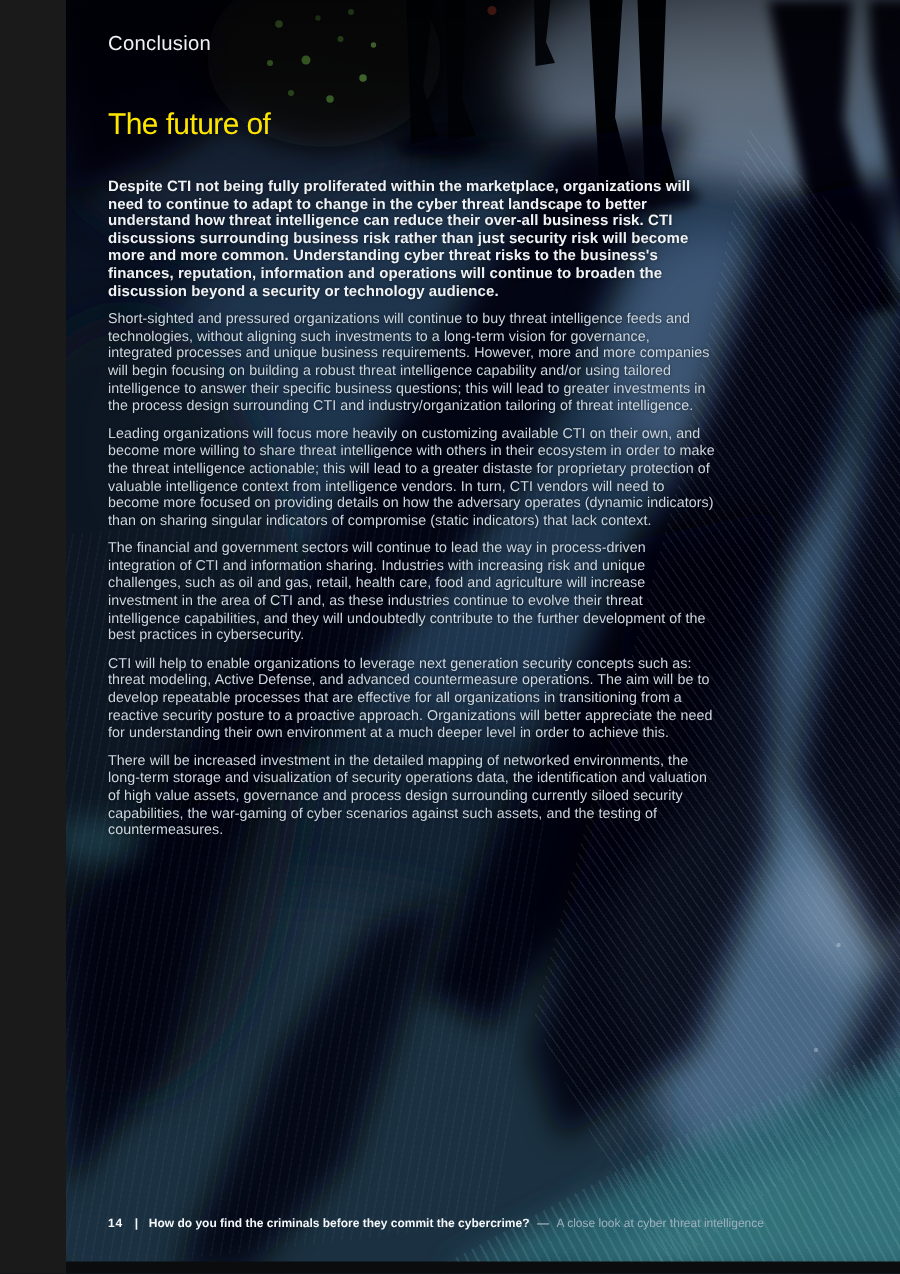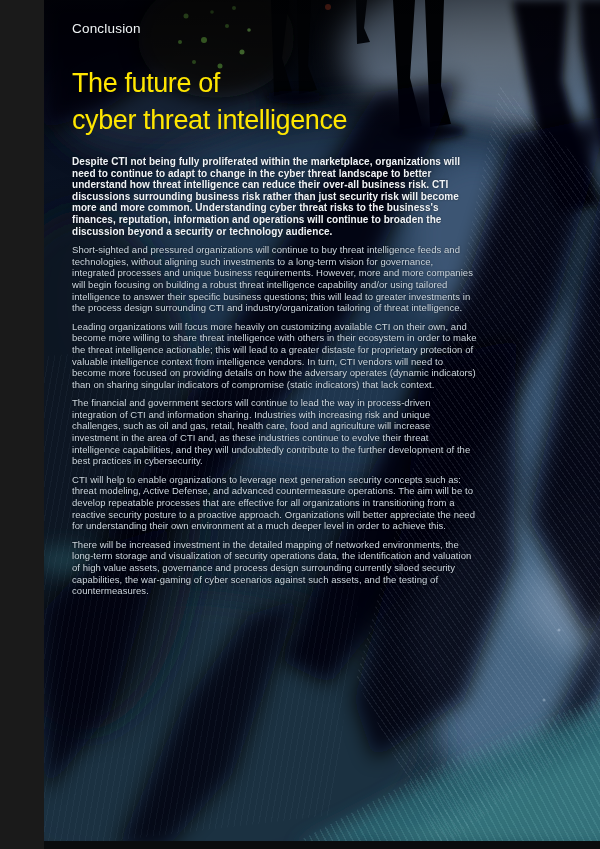--- a/index.html
+++ b/index.html
@@ -30,21 +30,21 @@
 
   .content {
     position:absolute; inset:0;
     padding:21px 166px 0 28px; box-sizing:border-box;
   }
   .eyebrow {
     color:#eef2f4; font-size:13.5px; line-height:16px; letter-spacing:.2px;
   }
   .title {
     margin:28px 0 0 0; padding:0;
-    color:#ffe600; font-size:27px; line-height:37px; font-weight:400;
+    color:#ffe600; font-size:20px; line-height:37px; font-weight:400;
     letter-spacing:-0.4px;
   }
   .title .tl { display:block; }
   p { margin:0; padding:0; }
   .intro {
     margin-top:17px;
     color:#f0f3f6; font-size:10px; font-weight:700;
     line-height:11.6px; letter-spacing:.05px;
     text-shadow:0 0 2px rgba(0,0,0,.55);
   }
@@ -170,26 +170,28 @@
 
   <div class="tex tex-right"></div>
   <div class="tex tex-left"></div>
   <div class="tex tex-teal"></div>
 
   <div class="content">
     <div class="eyebrow">Conclusion</div>
 
     <h1 class="title">
       <span class="tl">The future of</span>
-      <span class="tl">cyber threat intelligence</span>
     </h1>
 
     <p class="intro">Despite CTI not being fully proliferated within the marketplace, organizations will need to continue to adapt to change in the cyber threat landscape to better understand how threat intelligence can reduce their over-all business risk. CTI discussions surrounding business risk rather than just security risk will become more and more common. Understanding cyber threat risks to the business's finances, reputation, information and operations will continue to broaden the discussion beyond a security or technology audience.</p>
     <p class="para">Short-sighted and pressured organizations will continue to buy threat intelligence feeds and technologies, without aligning such investments to a long-term vision for governance, integrated processes and unique business requirements. However, more and more companies will begin focusing on building a robust threat intelligence capability and/or using tailored intelligence to answer their specific business questions; this will lead to greater investments in the process design surrounding CTI and industry/organization tailoring of threat intelligence.</p>
     <p class="para">Leading organizations will focus more heavily on customizing available CTI on their own, and become more willing to share threat intelligence with others in their ecosystem in order to make the threat intelligence actionable; this will lead to a greater distaste for proprietary protection of valuable intelligence context from intelligence vendors. In turn, CTI vendors will need to become more focused on providing details on how the adversary operates (dynamic indicators) than on sharing singular indicators of compromise (static indicators) that lack context.</p>
     <p class="para">The financial and government sectors will continue to lead the way in process-driven integration of CTI and information sharing. Industries with increasing risk and unique challenges, such as oil and gas, retail, health care, food and agriculture will increase investment in the area of CTI and, as these industries continue to evolve their threat intelligence capabilities, and they will undoubtedly contribute to the further development of the best practices in cybersecurity.</p>
     <p class="para">CTI will help to enable organizations to leverage next generation security concepts such as: threat modeling, Active Defense, and advanced countermeasure operations. The aim will be to develop repeatable processes that are effective for all organizations in transitioning from a reactive security posture to a proactive approach. Organizations will better appreciate the need for understanding their own environment at a much deeper level in order to achieve this.</p>
     <p class="para">There will be increased investment in the detailed mapping of networked environments, the long-term storage and visualization of security operations data, the identification and valuation of high value assets, governance and process design surrounding currently siloed security capabilities, the war-gaming of cyber scenarios against such assets, and the testing of countermeasures.</p>
   </div>
 
+  <div class="footer">
+    <span class="pageno">14</span><span class="pipe">|</span><span class="q">How do you find the criminals before they commit the cybercrime?</span><span class="dash">—</span><span class="sub">A close look at cyber threat intelligence</span>
+  </div>
 
   <div class="bottom-bar"></div>
 </div>
 
 </body></html>

